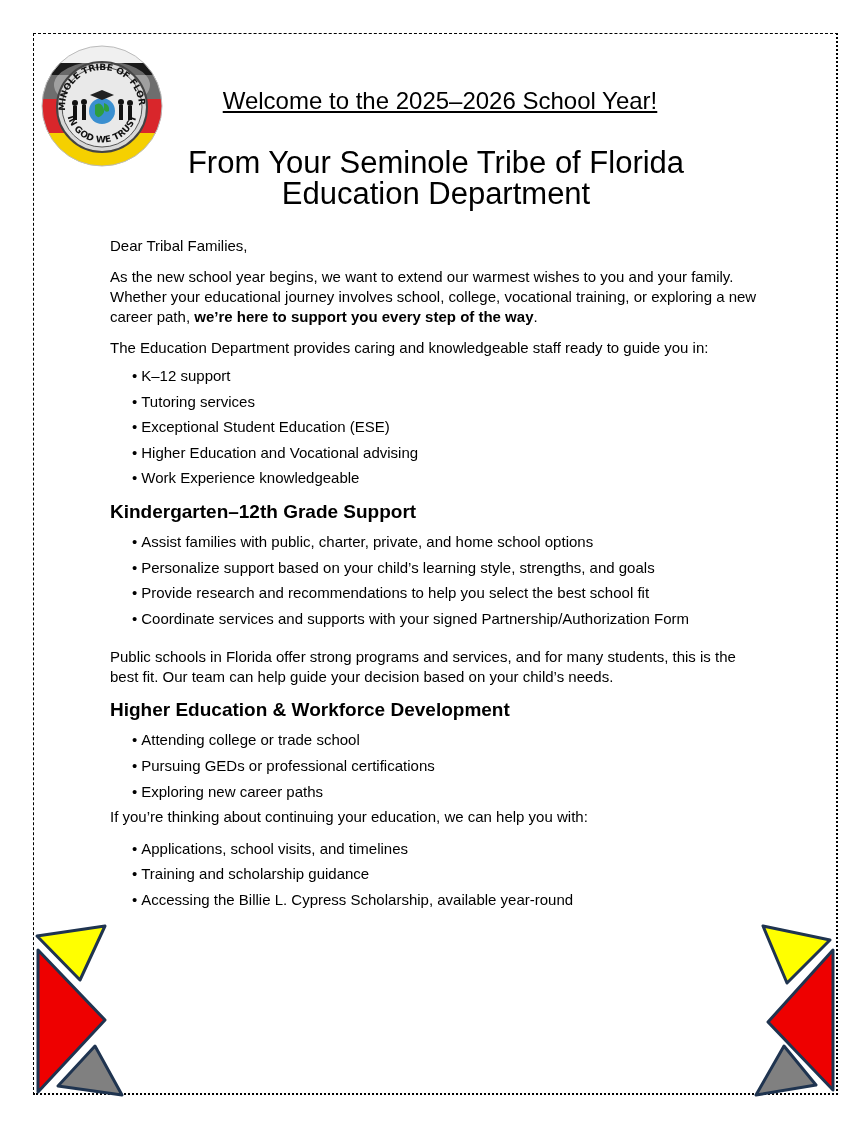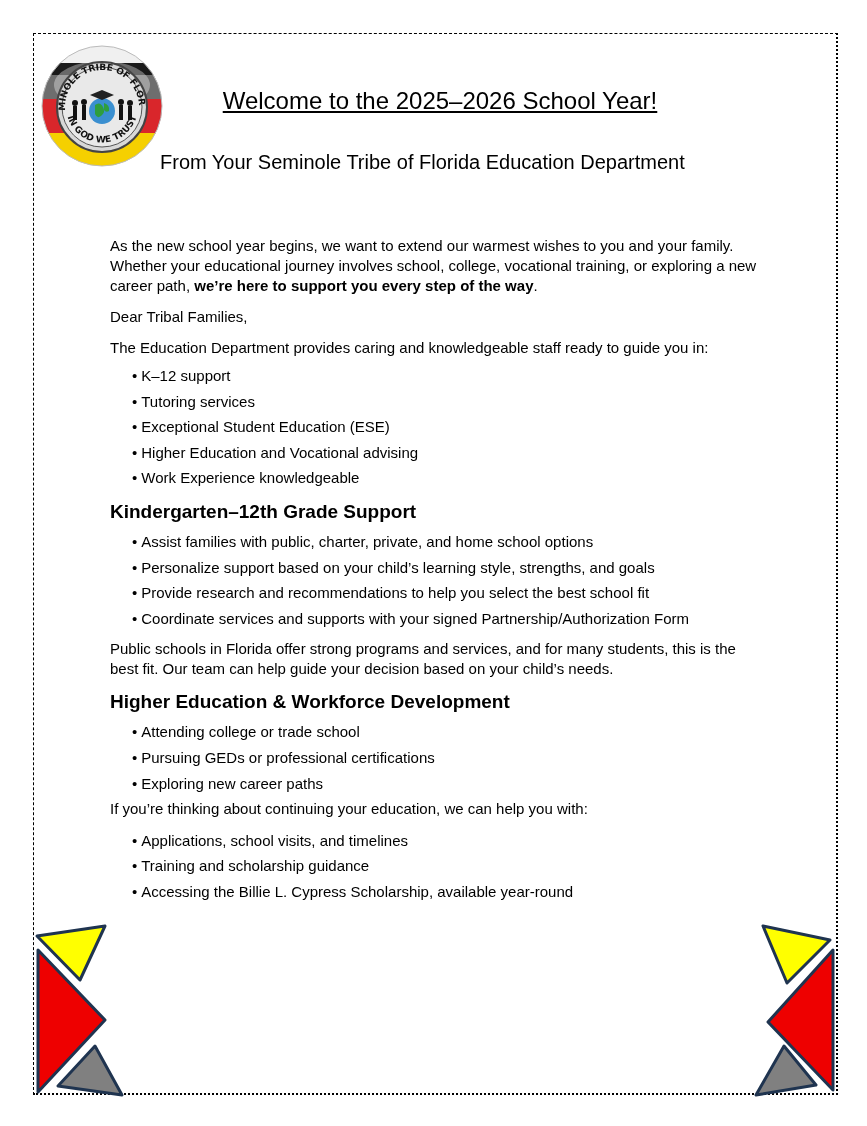--- a/index.html
+++ b/index.html
@@ -4,22 +4,22 @@
 <style>
   html, body { margin: 0; padding: 0; background: #ffffff; }
   body { width: 867px; height: 1126px; position: relative; overflow: hidden;
          font-family: "Liberation Sans", sans-serif; color: #000; }
   .page-frame { position: absolute; left: 33px; top: 33px; width: 805px; height: 1062px;
                 border-top: 1px dashed #000; border-left: 1px dashed #000;
                 border-right: 2px dotted #000; border-bottom: 2px dotted #000; box-sizing: border-box; }
   .logo { position: absolute; left: 41px; top: 45px; width: 122px; height: 122px; }
   .title1 { position: absolute; left: 160px; width: 560px; top: 86px; text-align: center;
             font-size: 24px; line-height: 30px; text-decoration: underline; }
-  .title2 { position: absolute; left: 160px; width: 552px; top: 147px; text-align: left;
-            font-size: 20px; line-height: 31px; }
+  .title2 { position: absolute; left: 160px; width: 552px; top: 147px; text-align: center;
+            font-size: 31px; line-height: 31px; }
   .body { position: absolute; left: 110px; top: 236px; width: 680px; font-size: 15px; line-height: 20px; }
   .p { margin: 0; }
   .salutation { margin-bottom: 11px; }
   .para { margin-bottom: 11px; }
   ul.list { list-style: none; margin: 0; padding: 0 0 0 22px; }
   ul.list li { height: 25.6px; line-height: 20px; }
   ul.list li::before { content: "•"; margin-right: 4px; }
   h2.section { font-weight: bold; font-size: 19px; margin: 0; line-height: 24px; }
   .corner { position: absolute; }
 </style>
@@ -66,38 +66,38 @@
   </text>
   <text font-family="DejaVu Sans, sans-serif" font-size="9" font-weight="bold" fill="#111">
     <textPath href="#arcBot" startOffset="50%" text-anchor="middle">IN GOD WE TRUST</textPath>
   </text>
 </svg>
 
 <div class="title1">Welcome to the 2025–2026 School Year!</div>
 <div class="title2">From Your Seminole Tribe of Florida Education Department</div>
 
 <div class="body">
+  <p class="p salutation">Dear Tribal Families,</p>
   <p class="p para"><span>As the new school year begins, we want to extend our warmest wishes to you and your family. Whether your educational journey involves school, college, vocational training, or exploring a new career path, </span><b>we’re here to support you every step of the way</b><span>.</span></p>
-  <p class="p salutation">Dear Tribal Families,</p>
   <p class="p" style="margin-bottom:8px">The Education Department provides caring and knowledgeable staff ready to guide you in:</p>
   <ul class="list">
     <li>K–12 support</li>
     <li>Tutoring services</li>
     <li>Exceptional Student Education (ESE)</li>
     <li>Higher Education and Vocational advising</li>
     <li>Work Experience knowledgeable</li>
   </ul>
   <h2 class="section" style="margin-top:6px;margin-bottom:8px">Kindergarten–12th Grade Support</h2>
   <ul class="list">
     <li>Assist families with public, charter, private, and home school options</li>
     <li>Personalize support based on your child’s learning style, strengths, and goals</li>
     <li>Provide research and recommendations to help you select the best school fit</li>
     <li>Coordinate services and supports with your signed Partnership/Authorization Form</li>
   </ul>
-  <p class="p" style="margin-top:5px;margin-bottom:11px;width:640px">Public schools in Florida offer strong programs and services, and for many students, this is the best fit. Our team can help guide your decision based on your child’s needs.</p>
+  <p class="p" style="margin-top:13px;margin-bottom:11px;width:640px">Public schools in Florida offer strong programs and services, and for many students, this is the best fit. Our team can help guide your decision based on your child’s needs.</p>
   <h2 class="section" style="margin-bottom:8px">Higher Education &amp; Workforce Development</h2>
   <ul class="list">
     <li>Attending college or trade school</li>
     <li>Pursuing GEDs or professional certifications</li>
     <li style="height:20px">Exploring new career paths</li>
   </ul>
   <p class="p" style="margin-bottom:12px;margin-top:5px">If you’re thinking about continuing your education, we can help you with:</p>
   <ul class="list">
     <li>Applications, school visits, and timelines</li>
     <li>Training and scholarship guidance</li>

